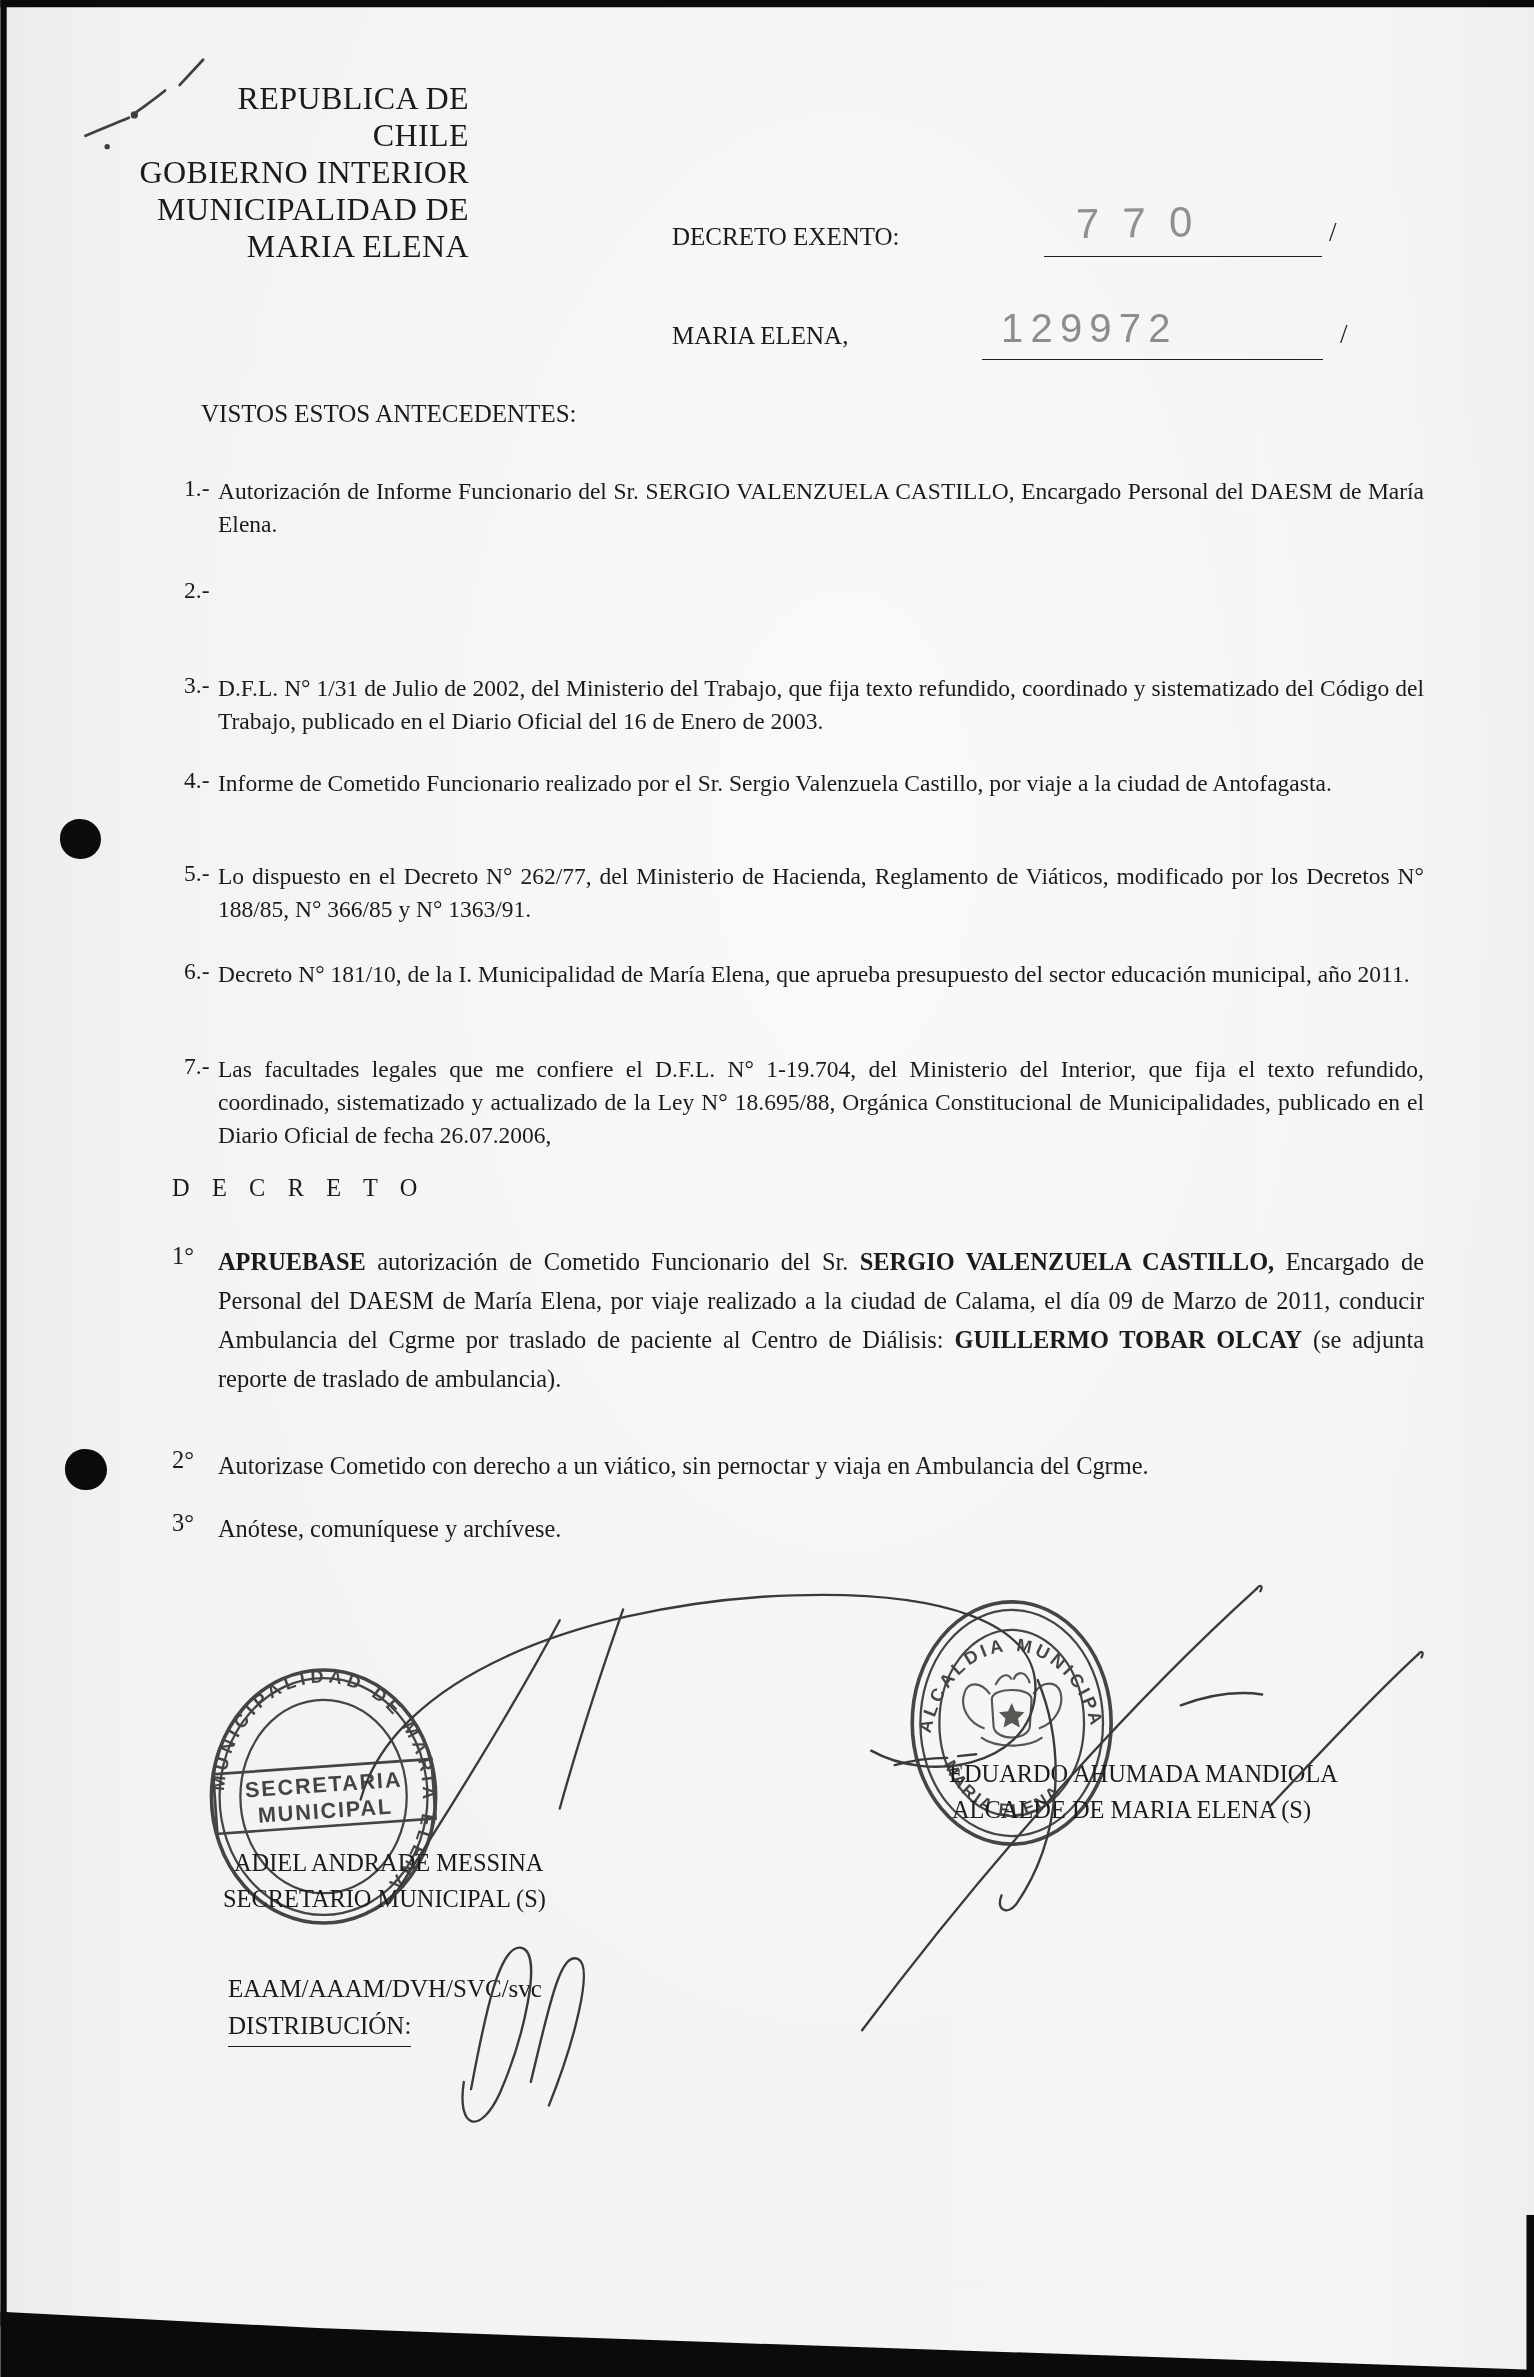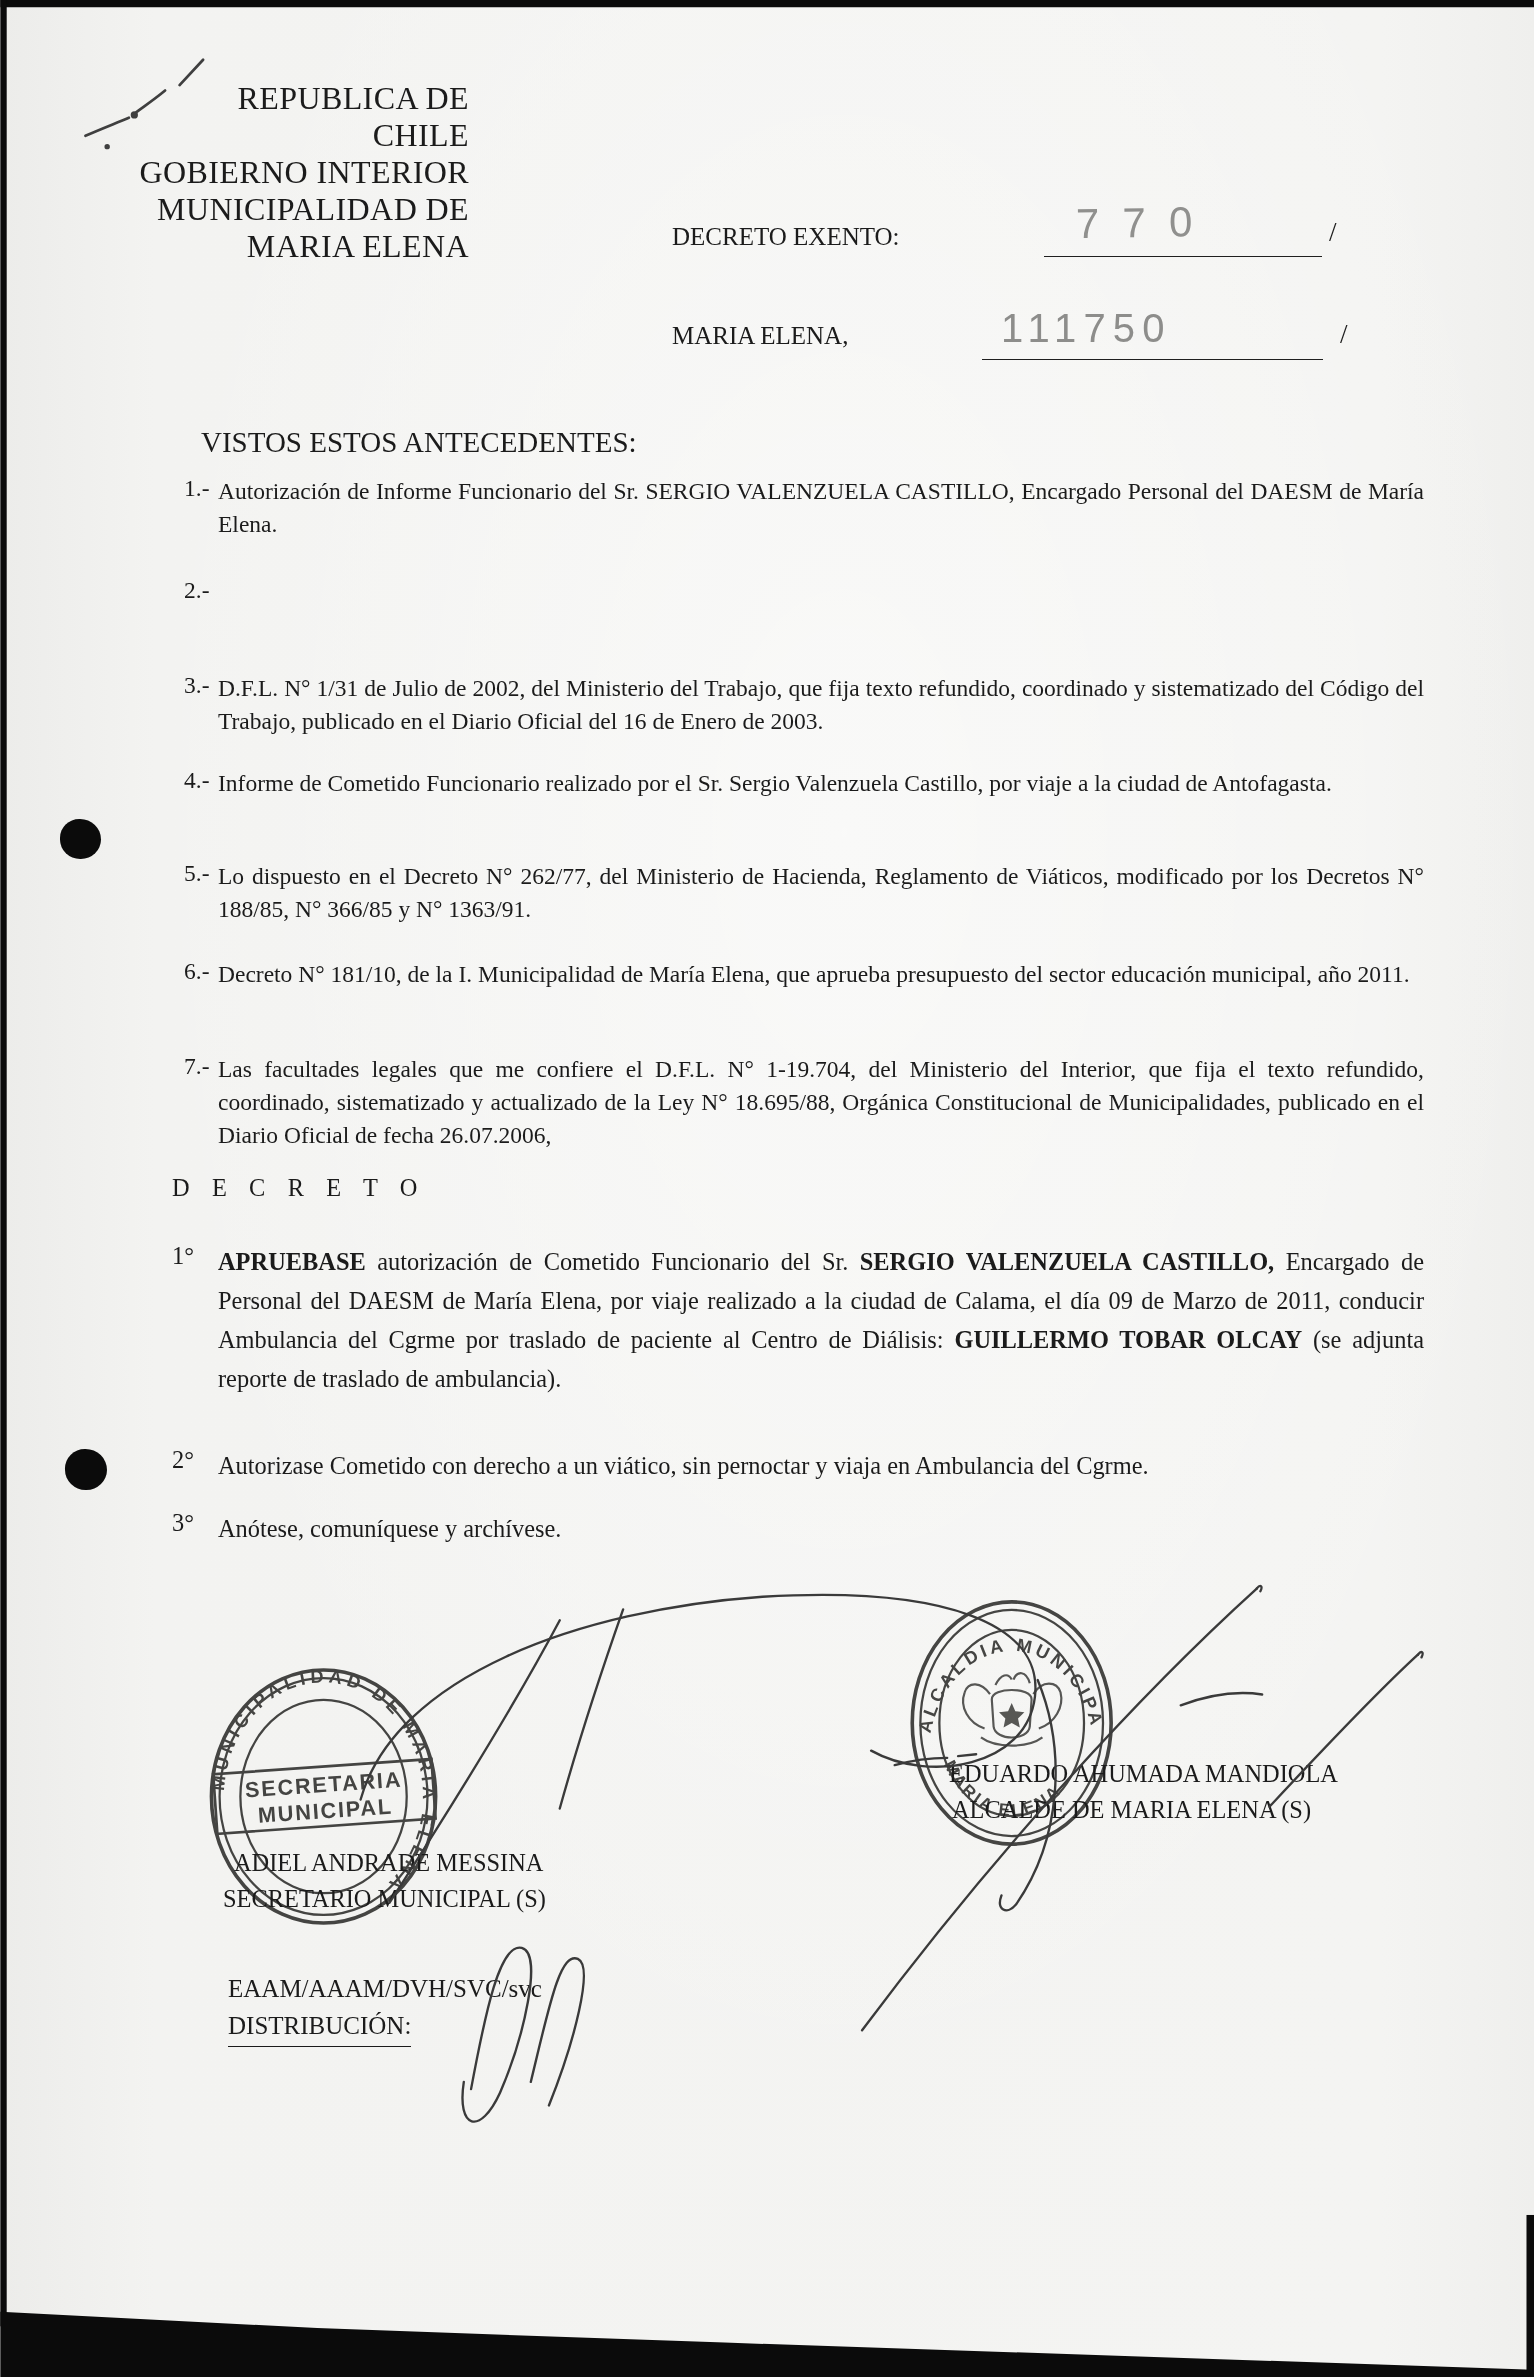--- a/index.html
+++ b/index.html
@@ -61,24 +61,24 @@
 MUNICIPALIDAD DE
 MARIA ELENA</div>
 
   <div class="abs lbl" style="left:672px;top:223px;">DECRETO EXENTO:</div>
   <div class="abs fillline" style="left:1044px;top:217px;width:278px;height:39px;"></div>
   <div class="abs stampnum" style="left:1076px;top:199px;font-size:42px;letter-spacing:0.55em;transform:rotate(-1deg);">770</div>
   <div class="abs slash" style="left:1329px;top:217px;">/</div>
 
   <div class="abs lbl" style="left:672px;top:322px;">MARIA ELENA,</div>
   <div class="abs fillline" style="left:982px;top:320px;width:341px;height:39px;"></div>
-  <div class="abs stampnum" style="left:1001px;top:306px;font-size:40px;letter-spacing:0.18em;color:#8d8d8b;">111750</div>
+  <div class="abs stampnum" style="left:1001px;top:306px;font-size:40px;letter-spacing:0.18em;color:#8d8d8b;">129972</div>
   <div class="abs slash" style="left:1340px;top:319px;">/</div>
 
-  <div class="abs" style="left:201px;top:426px;font-size:29px;">VISTOS ESTOS ANTECEDENTES:</div>
+  <div class="abs" style="left:201px;top:400px;font-size:25px;">VISTOS ESTOS ANTECEDENTES:</div>
 
   <div class="abs item-num" style="left:184px;top:475px;">1.-</div>
   <div class="abs item-text" style="left:218px;top:475px;">Autorización de Informe Funcionario del Sr. SERGIO VALENZUELA CASTILLO,  Encargado Personal del DAESM de María Elena.</div>
 
   <div class="abs item-num" style="left:184px;top:577px;">2.-</div>
 
   <div class="abs item-num" style="left:184px;top:672px;">3.-</div>
   <div class="abs item-text" style="left:218px;top:672px;">D.F.L. N° 1/31 de Julio de 2002, del Ministerio del Trabajo, que fija texto refundido, coordinado y sistematizado del Código del Trabajo, publicado en el Diario Oficial del 16 de Enero de 2003.</div>
 
   <div class="abs item-num" style="left:184px;top:767px;">4.-</div>

